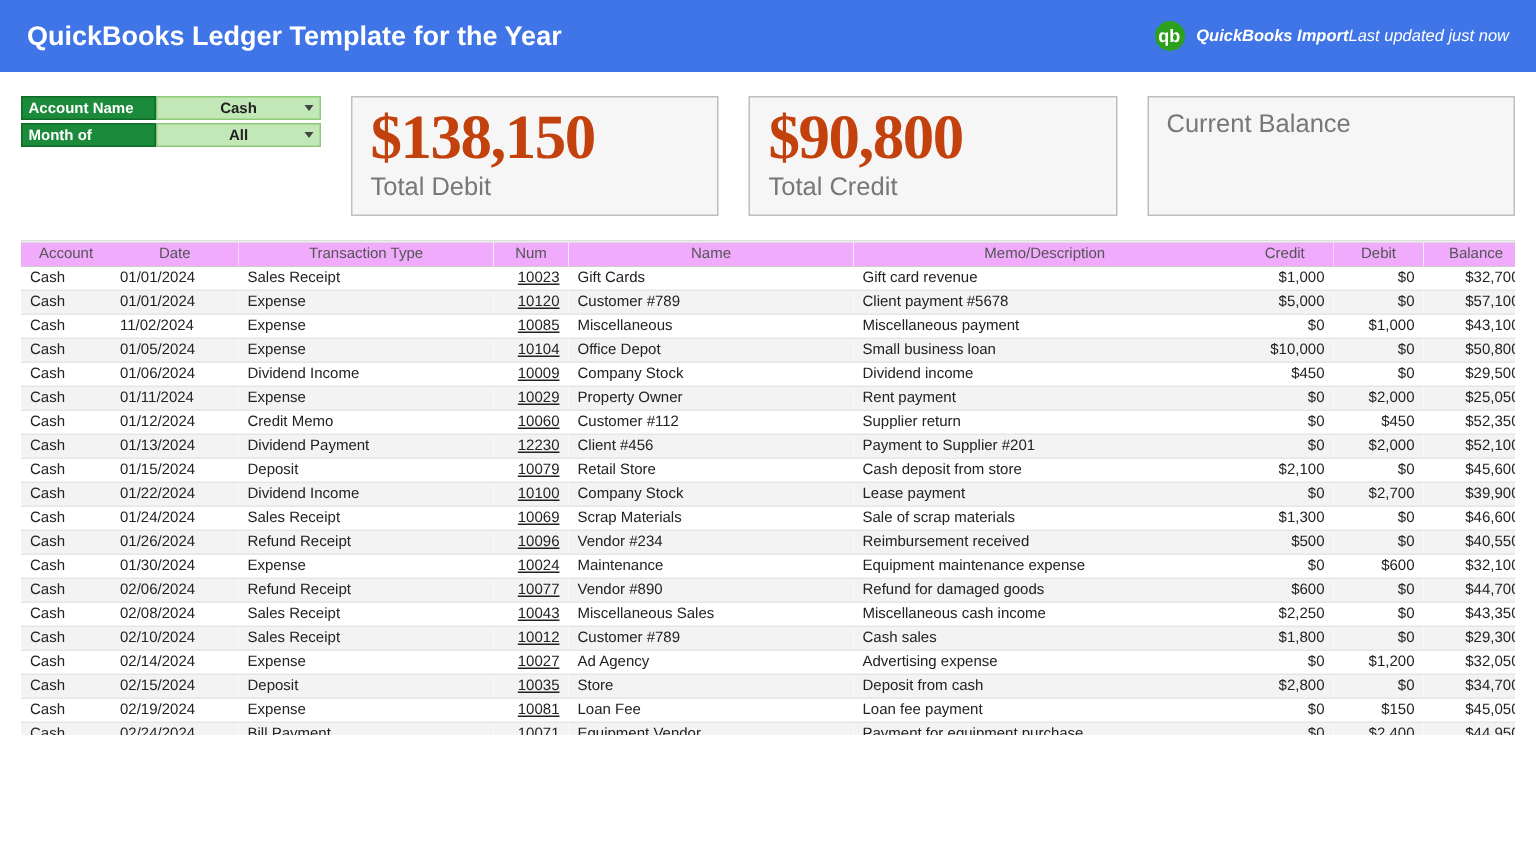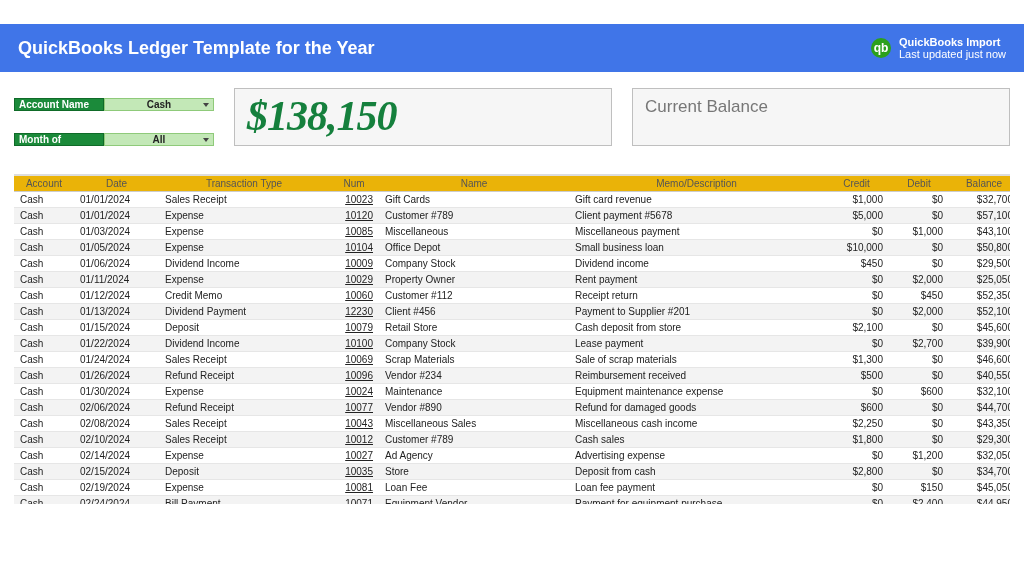--- a/index.html
+++ b/index.html
@@ -1,64 +1,64 @@
 <!DOCTYPE html>
 <html><head>
 <meta charset="utf-8">
 <style>
   * { box-sizing: border-box; margin: 0; padding: 0; }
   html, body { width: 1024px; height: 561px; overflow: hidden; font-family: Arial, Helvetica, sans-serif; background:#fff; color:#222; }
   .header {
     height: 48px; background:#4075e8; color:#fff; display:flex; align-items:center;
-    padding:0 18px; justify-content:space-between;margin-top:24px;
+    padding:0 18px; justify-content:space-between;
   }
   .header-title { font-size:18px; font-weight:bold; }
   .header-right { display:flex; align-items:center; gap:8px; }
   .qb-icon {
     width:20px; height:20px; border-radius:50%; background:#2ca01c;
     display:flex; align-items:center; justify-content:center;
     font-size:12px; font-weight:bold; color:#fff;
   }
-  .header-meta { display:flex; flex-direction:column; line-height:1.1; }
+  .header-meta { display:flex; flex-direction:row; line-height:1.1;font-style:italic; }
   .header-meta-top { font-size:11px; font-weight:bold; }
   .header-meta-bot { font-size:11px; }
   .top-area { display:flex; padding:16px 14px 10px 14px; gap:20px; align-items:flex-start; }
   .filters { width:200px; }
-  .filter-row { display:flex; height:33px; font-size:10px; margin-bottom:2px;align-items:center; }
+  .filter-row { display:flex; height:16px; font-size:10px; margin-bottom:2px; }
   .filter-label {
     flex:0 0 90px; background:#1b8a3a; color:#fff; font-weight:bold;
     display:flex; align-items:center; padding-left:4px; border:1px solid #0f6b28;
   }
   .filter-value {
     flex:1; background:#c3e8b7; color:#222; display:flex; align-items:center;
     justify-content:center; position:relative; border:1px solid #8fca7a; font-weight:bold;
   }
   .filter-value::after {
     content:""; position:absolute; right:4px; top:50%; transform:translateY(-50%);
     border-left:3px solid transparent; border-right:3px solid transparent; border-top:4px solid #444;
   }
   .kpis { flex:1; display:flex; gap:20px; }
   .kpi {
     flex:1; border:1px solid #bfbfbf; background:#f6f6f6; padding:6px 12px 8px 12px;
   }
   .kpi-value {
     font-family: Georgia, 'Times New Roman', serif; font-weight:bold;
-    font-size:42px; color:#15803d; letter-spacing:-1px; line-height:1;font-style:italic;
+    font-size:42px; color:#c2410c; letter-spacing:-1px; line-height:1;
   }
   .kpi-label { font-size:17px; color:#777; margin-top:2px; }
   .table-wrap {
     margin:6px 14px 0 14px; height:330px; overflow-y:auto; border-top:1px solid #ddd;
   }
   table { width:100%; border-collapse:collapse; table-layout:fixed; }
   th, td {
     font-size:10px; padding:2px 6px; border-bottom:1px solid #e6e6e6;
     white-space:nowrap; overflow:hidden; text-overflow:ellipsis; height:15px;
   }
   th {
-    background:#eab308; color:#555; font-weight:normal; text-align:center;
+    background:#f0abfc; color:#555; font-weight:normal; text-align:center;
     border-top:1px solid #ddd; border-bottom:1px solid #ccc;
     position:sticky; top:0;
   }
   td { color:#222; }
   tbody tr:nth-child(even) td { background:#f3f3f3; }
   .col-account{width:60px;} .col-date{width:85px;} .col-type{width:170px;margin-left:28px;}
   .col-num{width:50px;text-align:right;text-decoration:underline;} .col-name{width:190px;} .col-memo{width:255px;}
   .col-credit{width:65px;text-align:right;} .col-debit{width:60px;text-align:right;}
   .col-balance{width:70px;text-align:right;}
   td.col-num, td.col-credit, td.col-debit, td.col-balance { text-align:right; }
@@ -87,20 +87,25 @@
       <div class="filter-value">Cash</div>
     </div>
     <div class="filter-row">
       <div class="filter-label">Month of</div>
       <div class="filter-value">All</div>
     </div>
   </div>
   <div class="kpis">
     <div class="kpi">
       <div class="kpi-value">$138,150</div>
+      <div class="kpi-label">Total Debit</div>
+    </div>
+    <div class="kpi">
+      <div class="kpi-value">$90,800</div>
+      <div class="kpi-label">Total Credit</div>
     </div>
     <div class="kpi">
       <div class="kpi-label">Current Balance</div>
     </div>
   </div>
 </div>
 
 <div class="table-wrap">
   <table>
     <colgroup>
@@ -145,21 +150,21 @@
           <td class="col-type">Expense</td>
           <td class="col-num">10120</td>
           <td class="col-name">Customer #789</td>
           <td class="col-memo">Client payment #5678</td>
           <td class="col-credit">$5,000</td>
           <td class="col-debit">$0</td>
           <td class="col-balance">$57,100</td>
         </tr>
         <tr>
           <td class="col-account">Cash</td>
-          <td class="col-date">01/03/2024</td>
+          <td class="col-date">11/02/2024</td>
           <td class="col-type">Expense</td>
           <td class="col-num">10085</td>
           <td class="col-name">Miscellaneous</td>
           <td class="col-memo">Miscellaneous payment</td>
           <td class="col-credit">$0</td>
           <td class="col-debit">$1,000</td>
           <td class="col-balance">$43,100</td>
         </tr>
         <tr>
           <td class="col-account">Cash</td>
@@ -193,21 +198,21 @@
           <td class="col-credit">$0</td>
           <td class="col-debit">$2,000</td>
           <td class="col-balance">$25,050</td>
         </tr>
         <tr>
           <td class="col-account">Cash</td>
           <td class="col-date">01/12/2024</td>
           <td class="col-type">Credit Memo</td>
           <td class="col-num">10060</td>
           <td class="col-name">Customer #112</td>
-          <td class="col-memo">Receipt return</td>
+          <td class="col-memo">Supplier return</td>
           <td class="col-credit">$0</td>
           <td class="col-debit">$450</td>
           <td class="col-balance">$52,350</td>
         </tr>
         <tr>
           <td class="col-account">Cash</td>
           <td class="col-date">01/13/2024</td>
           <td class="col-type">Dividend Payment</td>
           <td class="col-num">12230</td>
           <td class="col-name">Client #456</td>

